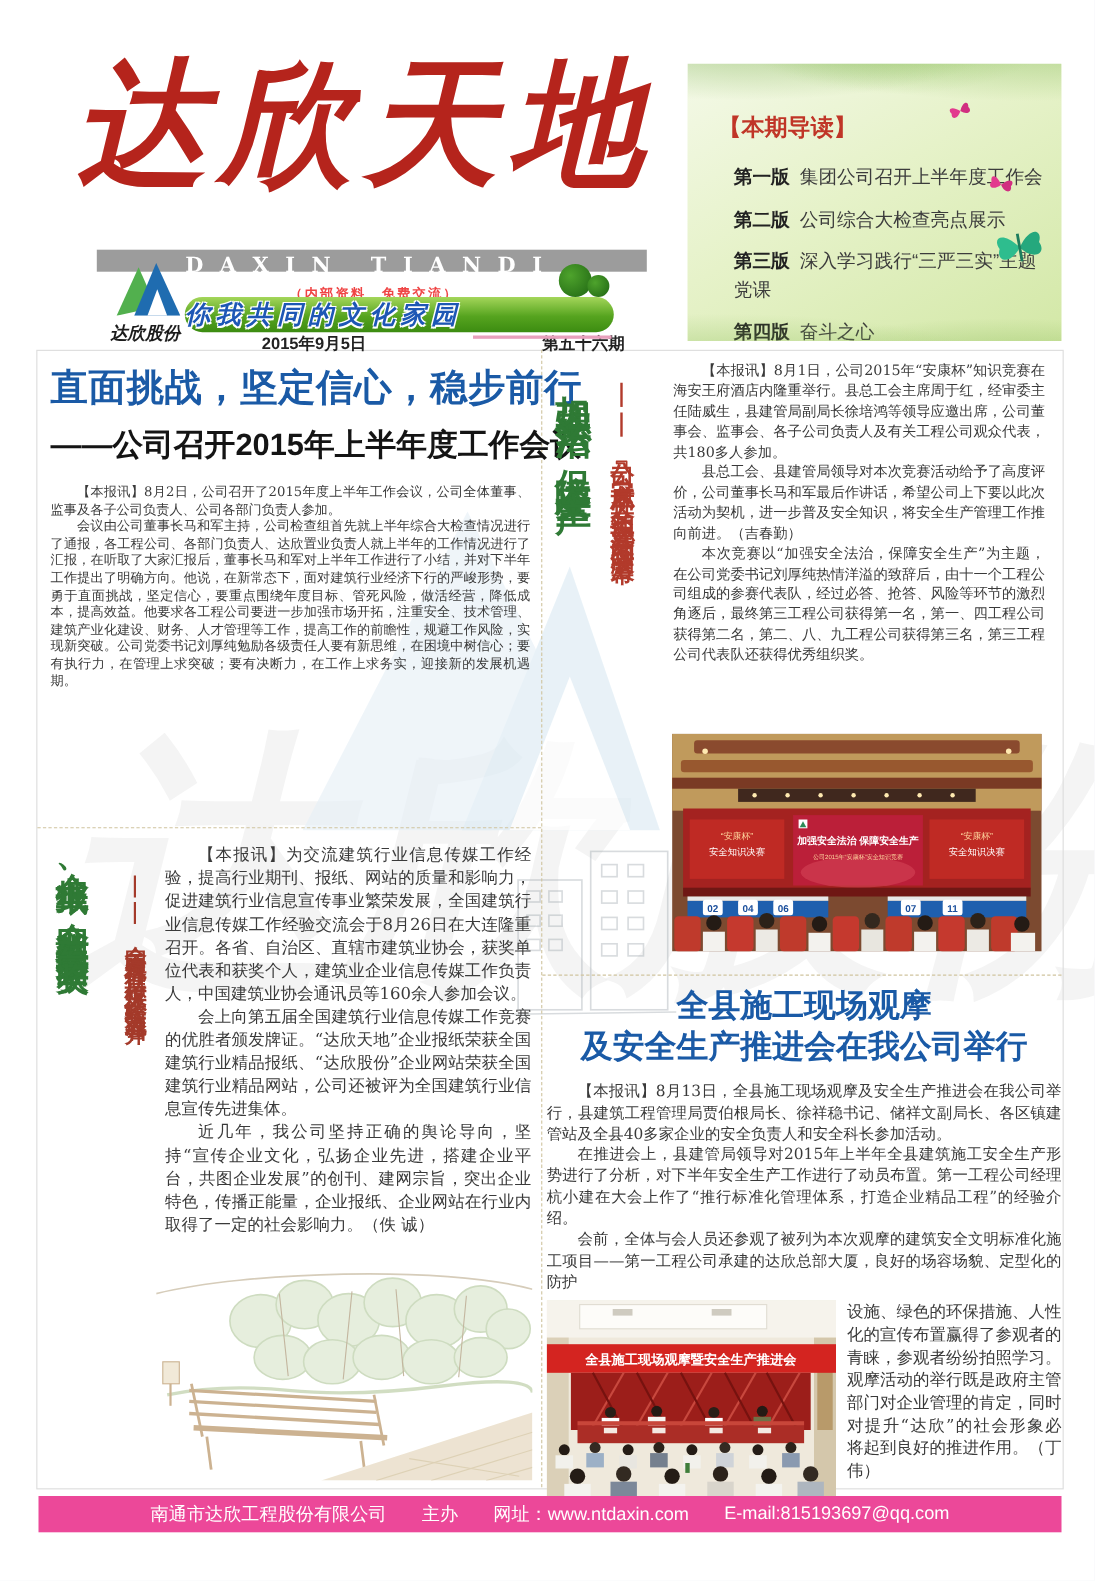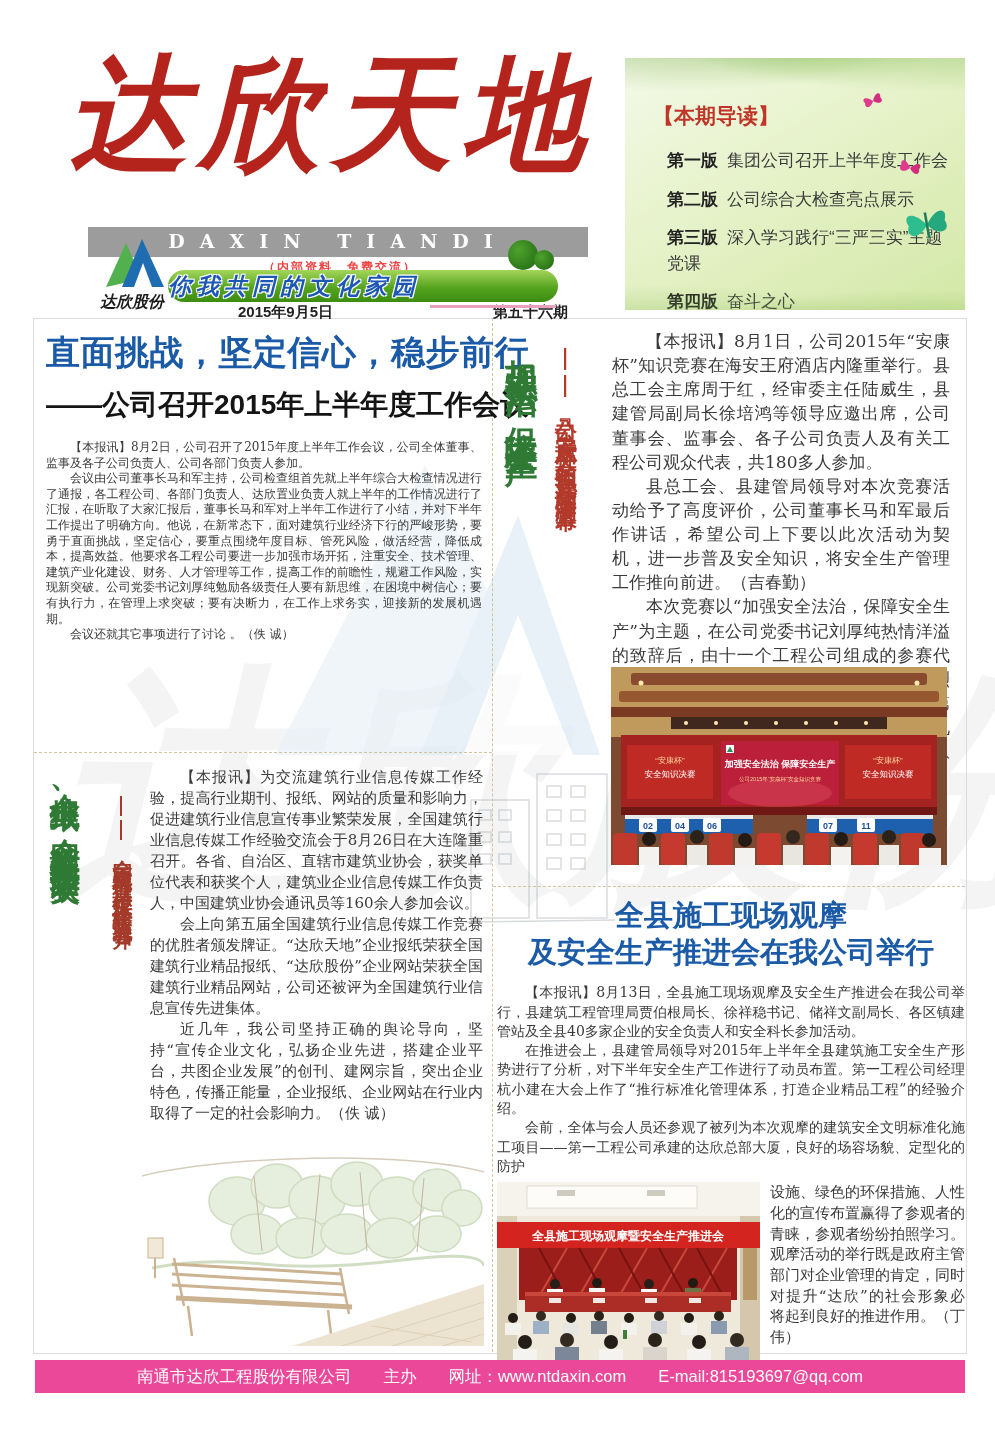--- a/index.html
+++ b/index.html
@@ -8,21 +8,21 @@
   
   .wm-callig{position:absolute;left:55px;top:660px;z-index:0;white-space:nowrap;
     font-family:"DejaVu Serif",serif;font-weight:bold;font-style:italic;
     font-size:250px;line-height:1;color:rgba(70,70,70,0.06);letter-spacing:2px;}
   .wm-logo{position:absolute;left:235px;top:425px;z-index:0;opacity:.65;}
   .wm-buildings{position:absolute;left:465px;top:762px;z-index:0;opacity:.4;}
   
   .mast-title{position:absolute;left:68px;top:26px;z-index:2;white-space:nowrap;
     font-family:"DejaVu Serif",serif;font-weight:bold;font-style:italic;
     font-size:120px;line-height:1.45;color:#b5241c;letter-spacing:12px;transform:scaleY(1.04);}
-  .en-bar{position:absolute;left:88px;top:227px;width:500px;height:30px;background:#9c9c9c;
+  .en-bar{position:absolute;left:88px;top:227px;width:500px;height:20px;background:#9c9c9c;
     color:#fff;font-family:"DejaVu Serif",serif;font-weight:bold;font-size:19px;
     letter-spacing:15px;text-align:center;line-height:28px;z-index:2;}
   .inner-note{position:absolute;left:190px;top:259px;width:300px;text-align:center;
     font-size:12px;font-weight:bold;color:#ef4444;letter-spacing:2px;z-index:2;}
   .logo{position:absolute;left:86px;top:237px;width:92px;text-align:center;z-index:2;}
   .logo-text{font-family:"DejaVu Serif",serif;font-style:italic;font-weight:bold;
     font-size:16px;color:#1c1c1c;margin-top:1px;}
   .grass-banner{position:absolute;left:168px;top:270px;width:390px;height:32px;z-index:2;
     border-radius:17px;background:linear-gradient(180deg,#a4d65a,#56a41f 55%,#3c8c11);
     display:flex;align-items:center;justify-content:flex-start;}
@@ -63,21 +63,21 @@
   .a1{position:absolute;left:46px;top:330px;width:436px;z-index:1;}
   .a1-headline{font-size:34px;font-weight:bold;color:#1a5aa6;white-space:nowrap;letter-spacing:0.5px;}
   .a1-subtitle{margin-top:10px;font-size:28px;font-weight:bold;color:#141414;text-align:center;white-space:nowrap;}
   .a1 .body-text{margin-top:16px;}
   .a1 .body-text p{font-size:12px;line-height:1.3;}
   .vhead-green{writing-mode:vertical-rl;font-weight:bold;color:#2f7a35;z-index:1;position:absolute;}
   .vhead-red{writing-mode:vertical-rl;font-weight:bold;z-index:1;position:absolute;}
   .a2-green{left:498px;top:333px;height:552px;font-size:33px;letter-spacing:5px;}
   .a2-red{left:551px;top:348px;height:618px;font-size:22px;letter-spacing:5px;color:#b23a2b;}
   .a2-body{position:absolute;left:612px;top:329px;width:338px;z-index:1;}
-  .a2-body p{font-size:17px;line-height:1.42;}
+  .a2-body p{font-size:13px;line-height:1.42;}
   .photo1{position:absolute;left:611px;top:667px;width:336px;height:198px;z-index:1;}
   .a3-green{left:44px;top:770px;height:586px;font-size:30px;letter-spacing:3px;}
   .a3-red{left:110px;top:796px;height:552px;font-size:20px;letter-spacing:4px;color:#a43a2a;}
   .a3-body{position:absolute;left:150px;top:767px;width:333px;z-index:1;}
   .a3-body p{font-size:15px;line-height:1.4;}
   .sketch{position:absolute;left:142px;top:1146px;width:342px;height:200px;z-index:1;}
   .a4{position:absolute;left:497px;top:897px;width:468px;z-index:1;}
   .a4-headline{text-align:center;font-size:29px;font-weight:bold;color:#1a5aa6;line-height:1.28;}
   .a4 .body-text{margin-top:12px;}
   .a4 .body-text p{font-size:14px;line-height:1.38;}
@@ -181,21 +181,20 @@
   <div class="vdiv"></div>
   <div class="hdiv-left"></div>
   <div class="hdiv-right"></div>
 
   <div class="a1">
     <div class="a1-headline">直面挑战，坚定信心，稳步前行</div>
     <div class="a1-subtitle">——公司召开2015年上半年度工作会议</div>
     <div class="body-text">
       <p>【本报讯】8月2日，公司召开了2015年度上半年工作会议，公司全体董事、监事及各子公司负责人、公司各部门负责人参加。</p>
       <p>会议由公司董事长马和军主持，公司检查组首先就上半年综合大检查情况进行了通报，各工程公司、各部门负责人、达欣置业负责人就上半年的工作情况进行了汇报，在听取了大家汇报后，董事长马和军对上半年工作进行了小结，并对下半年工作提出了明确方向。他说，在新常态下，面对建筑行业经济下行的严峻形势，要勇于直面挑战，坚定信心，要重点围绕年度目标、管死风险，做活经营，降低成本，提高效益。他要求各工程公司要进一步加强市场开拓，注重安全、技术管理、建筑产业化建设、财务、人才管理等工作，提高工作的前瞻性，规避工作风险，实现新突破。公司党委书记刘厚纯勉励各级责任人要有新思维，在困境中树信心；要有执行力，在管理上求突破；要有决断力，在工作上求务实，迎接新的发展机遇期。</p>
-      <p>会议还就其它事项进行了讨论 。（佚 诚）</p>
     </div>
   </div>
 
   <div class="vhead-green a2-green">加强安全法治，保障安全生产</div>
   <div class="vhead-red a2-red">——公司『安康杯』安全知识竞赛活动圆满落幕</div>
   <div class="a2-body body-text">
     <p>【本报讯】8月1日，公司2015年“安康杯”知识竞赛在海安王府酒店内隆重举行。县总工会主席周于红，经审委主任陆威生，县建管局副局长徐培鸿等领导应邀出席，公司董事会、监事会、各子公司负责人及有关工程公司观众代表，共180多人参加。</p>
     <p>县总工会、县建管局领导对本次竞赛活动给予了高度评价，公司董事长马和军最后作讲话，希望公司上下要以此次活动为契机，进一步普及安全知识，将安全生产管理工作推向前进。（吉春勤）</p>
     <p>本次竞赛以“加强安全法治，保障安全生产”为主题，在公司党委书记刘厚纯热情洋溢的致辞后，由十一个工程公司组成的参赛代表队，经过必答、抢答、风险等环节的激烈角逐后，最终第三工程公司获得第一名，第一、四工程公司获得第二名，第二、八、九工程公司获得第三名，第三工程公司代表队还获得优秀组织奖。</p>
   </div>

